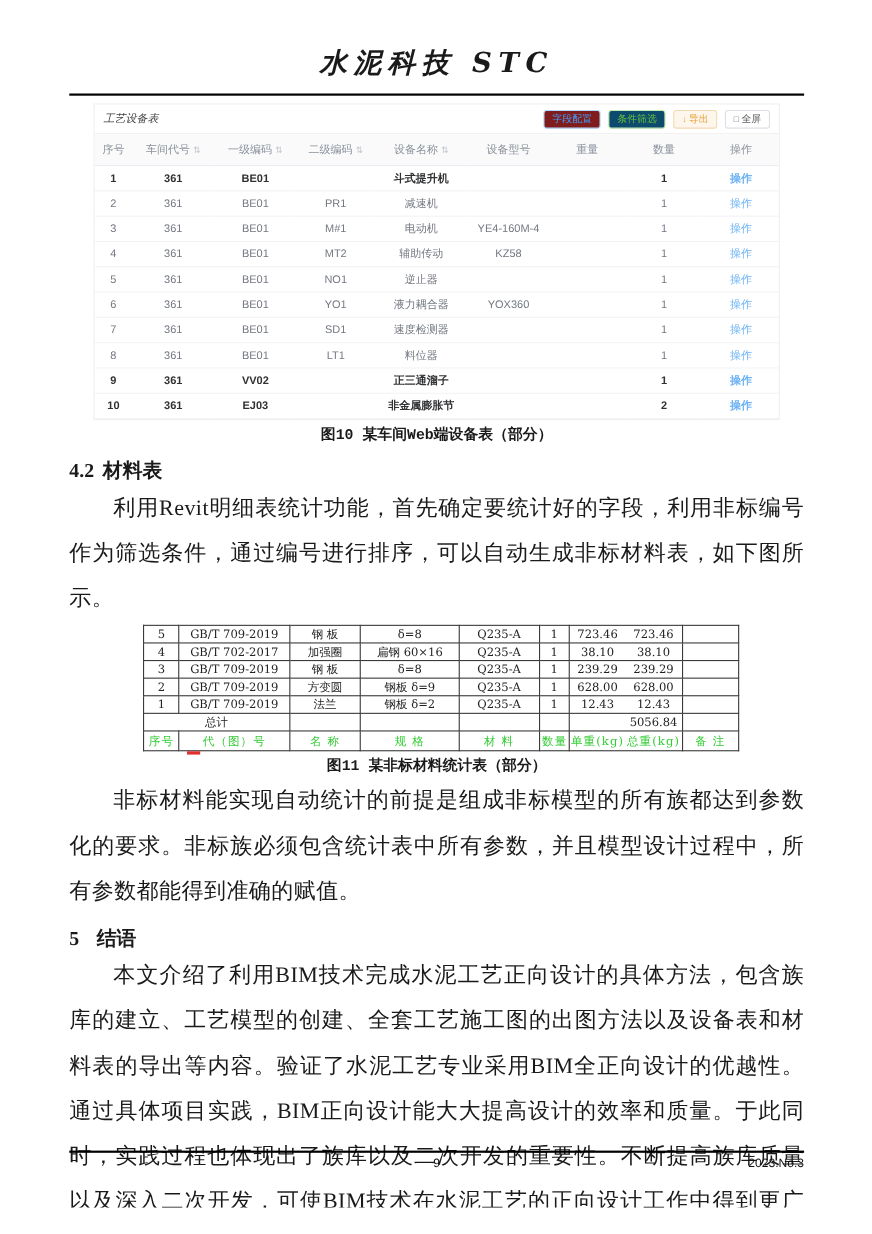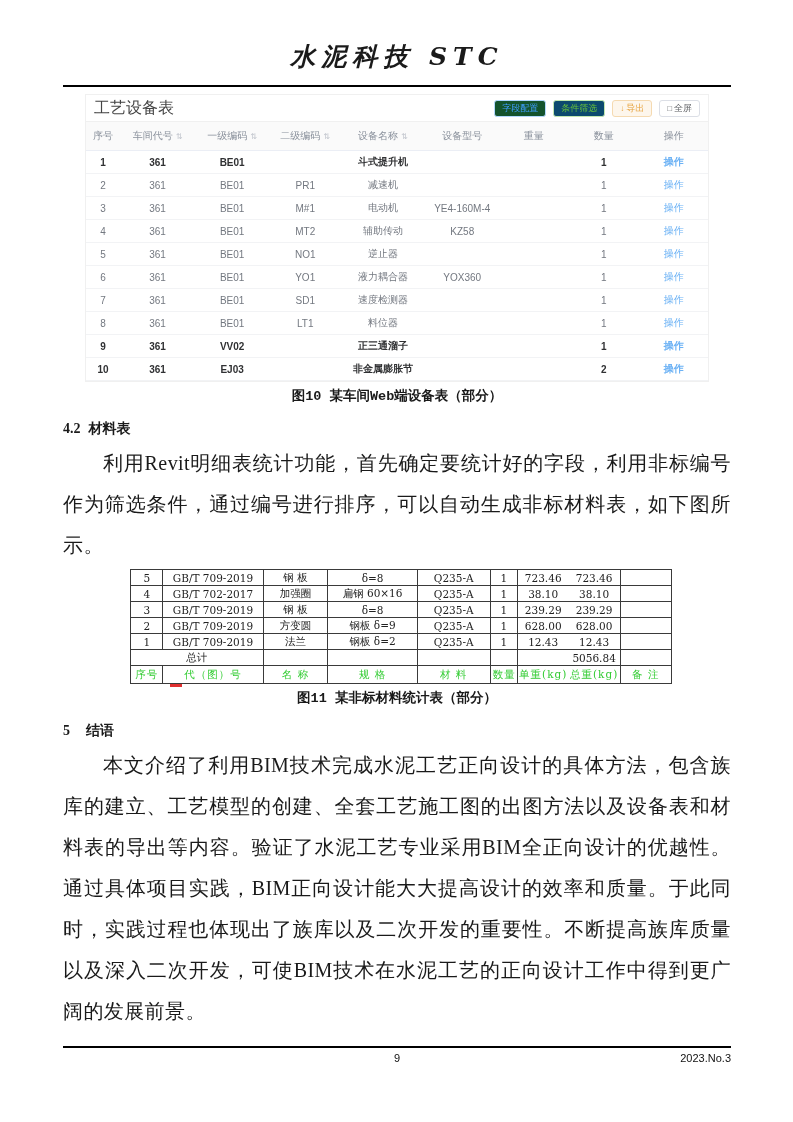--- a/index.html
+++ b/index.html
@@ -10,45 +10,45 @@
   
   .masthead{text-align:center;font-family:"DejaVu Serif","Liberation Serif",serif;
             font-size:25px;font-weight:bold;font-style:italic;letter-spacing:6px;line-height:34px;}
   .masthead-rule{border:none;border-top:2.5px solid #000;margin:11px 0 0 0;}
 
   
   .panel{margin:7px 0 0 22px;width:622px;border:1px solid #f0f0f0;background:#fff;
          font-family:"Liberation Sans","DejaVu Sans",sans-serif;}
   .panel-header{display:flex;justify-content:space-between;align-items:center;
                 height:26px;padding:0 8px;border-bottom:1px solid #f0f0f0;}
-  .panel-title{font-size:16px;color:#444;}
+  .panel-title{font-size:10px;color:#444;font-style:italic;}
   .toolbar{display:flex;gap:7px;}
   .btn{font-size:9px;line-height:14px;padding:0 7px;border-radius:3px;border:1px solid;cursor:pointer;}
-  .btn-blue{color:#409eff;background:#14532d;border-color:#b3d8ff;}
+  .btn-blue{color:#409eff;background:#7f1d1d;border-color:#b3d8ff;}
   .btn-green{color:#67c23a;background:#0c4a6e;border-color:#c2e7b0;}
   .btn-orange{color:#e6a23c;background:#fdf6ec;border-color:#f5dab1;}
   .btn-plain{color:#606266;background:#fff;border-color:#dcdfe6;}
   .btn .ic{margin-right:2px;font-size:8px;}
 
   table.eq{width:100%;border-collapse:collapse;table-layout:fixed;}
   table.eq th{height:26px;background:#fafafa;color:#8a919c;font-weight:normal;
               font-size:10px;text-align:center;border-bottom:1px solid #ebeef5;}
   table.eq td{height:20px;font-size:10px;color:#737880;text-align:center;
               border-bottom:1px solid #f2f3f5;overflow:hidden;white-space:nowrap;}
   table.eq tr.bold-row td{color:#303133;font-weight:bold;}
   .caret{color:#c0c4cc;font-size:8px;margin-left:3px;}
   .op-link{color:#6cb2f5;cursor:pointer;font-weight:normal;}
   tr.bold-row .op-link{font-weight:bold;}
 
   .figcap{text-align:center;font-family:Liberation Mono, monospace;
           font-weight:bold;font-size:13.5px;margin-top:6px;line-height:18px;}
 
   
   .h-sec{font-family:"Liberation Sans","DejaVu Sans",sans-serif;font-weight:bold;
-         font-size:14px;margin-top:9px;line-height:26px;}
+         font-size:18px;margin-top:9px;line-height:26px;}
   .h-sec .num{font-family:"Liberation Serif","DejaVu Serif",serif;margin-right:8px;}
   .h-sec.wide .num{margin-right:16px;}
   .para{font-size:20px;line-height:41px;text-align:justify;text-indent:2em;
         letter-spacing:0.4px;margin:1px 0 0 0;}
 
   
   .mat-wrap{position:relative;margin:3px 0 0 67px;width:542px;}
   table.mat{width:100%;border-collapse:collapse;table-layout:fixed;
             font-family:"DejaVu Serif","Liberation Serif",serif;}
   table.mat td{border:1px solid #3a3a3a;height:15px;font-size:10.5px;color:#222;
@@ -313,20 +313,21 @@
             <td>数量</td>
             <td class="wt"><span class="w2">单重(kg)</span><span class="w2">总重(kg)</span></td>
             <td>备 注</td>
           </tr>
         </tbody>
       </table>
       <span class="red-mark"></span>
     </div>
     <div class="figcap">图11 某非标材料统计表（部分）</div>
 
+    <p class="para">非标材料能实现自动统计的前提是组成非标模型的所有族都达到参数化的要求。非标族必须包含统计表中所有参数，并且模型设计过程中，所有参数都能得到准确的赋值。</p>
 
     <div class="h-sec wide"><span class="num">5</span><span>结语</span></div>
     <p class="para">本文介绍了利用BIM技术完成水泥工艺正向设计的具体方法，包含族库的建立、工艺模型的创建、全套工艺施工图的出图方法以及设备表和材料表的导出等内容。验证了水泥工艺专业采用BIM全正向设计的优越性。通过具体项目实践，BIM正向设计能大大提高设计的效率和质量。于此同时，实践过程也体现出了族库以及二次开发的重要性。不断提高族库质量以及深入二次开发，可使BIM技术在水泥工艺的正向设计工作中得到更广阔的发展前景。</p>
 
   </div>
 
   <div class="footer">
     <hr class="footer-rule">
     <div class="footer-row">
       <span class="footer-page">9</span>

